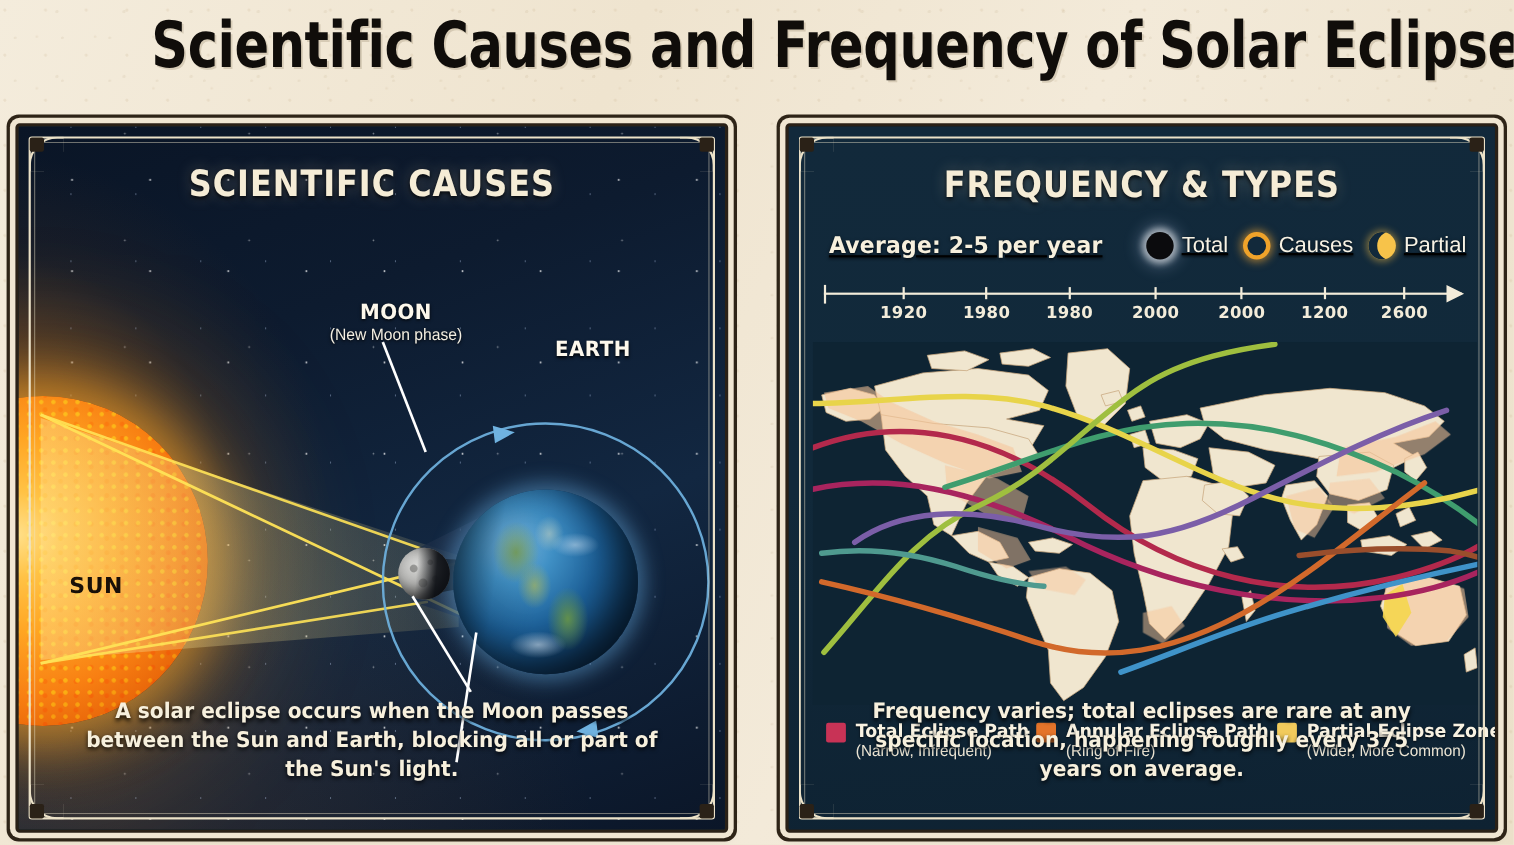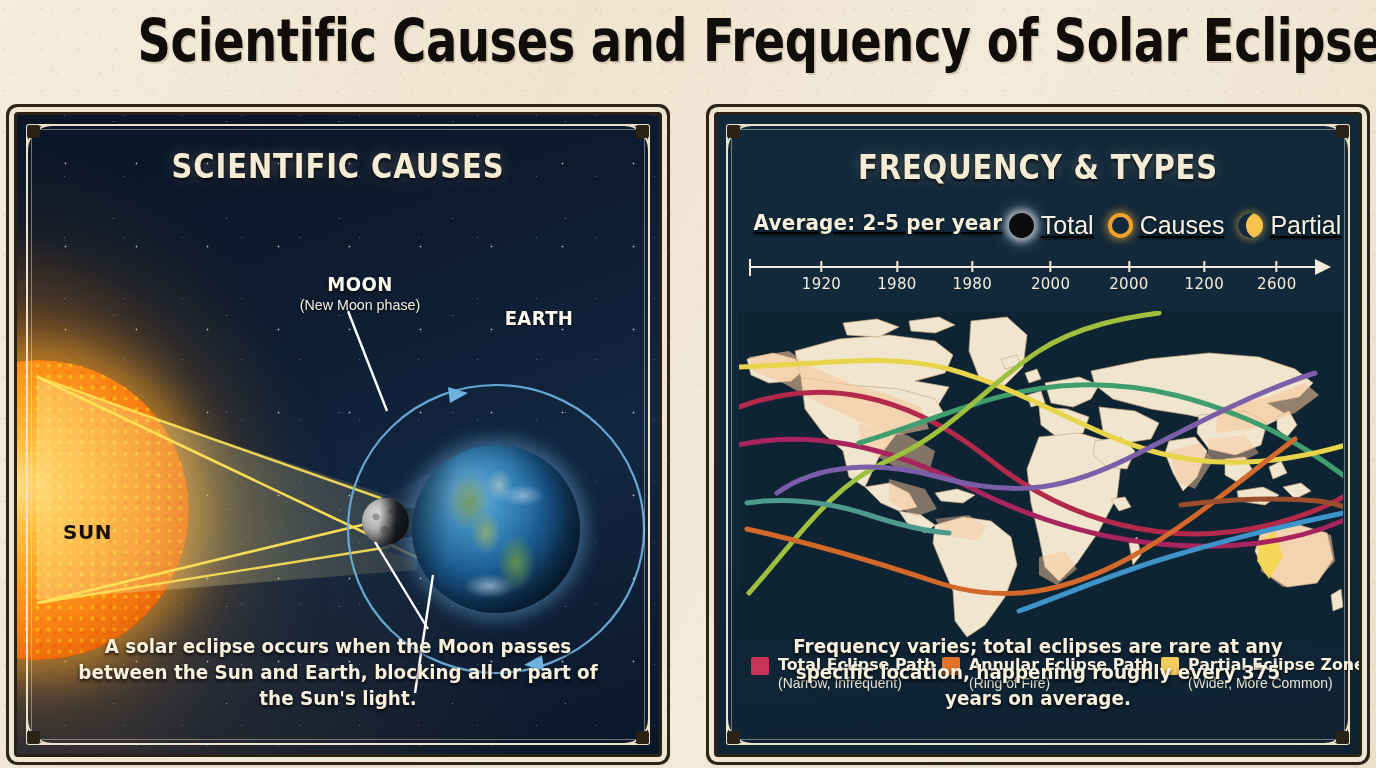--- a/index.html
+++ b/index.html
@@ -293,21 +293,21 @@
     white-space: nowrap;
   }
   .type-legend {
     display: flex;
     align-items: center;
     margin-left: auto;
     gap: 14px;
   }
   .type-item { display: flex; align-items: center; gap: 7px; }
   .type-item .tl-label {
-    font-size: 25px;
+    font-size: 20px;
     color: #f7f2e4;
     text-shadow: 0 1px 3px rgba(0,0,0,.8);
   }
   .ic-total {
     width: 25px; height: 25px; border-radius: 50%;
     background: #0b0b0d;
     box-shadow: 0 0 6px 4px rgba(255,255,255,.55), 0 0 14px 8px rgba(200,220,255,.22);
   }
   .ic-annular {
     width: 25px; height: 25px; border-radius: 50%;
@@ -354,21 +354,21 @@
   .tl-tick .tk-mark {
     width: 2px; height: 11px;
     background: #f3ecda;
     margin: 6px auto 0;
   }
   .tl-tick .tk-lbl {
     margin-top: 3px;
     font-size: 15px;
     color: #f3ecda;
     font-family: "DejaVu Sans", sans-serif;
-    font-weight: 400;
+    font-weight: 700;
     letter-spacing: .3px;
   }
 
   
   .map-wrap {
     position: absolute;
     left: 22px; top: 196px;
     width: 604px; height: 330px;
     z-index: 12;
   }

